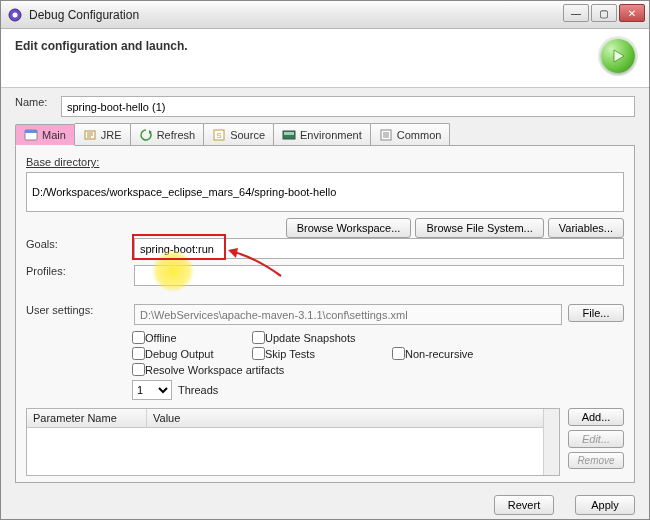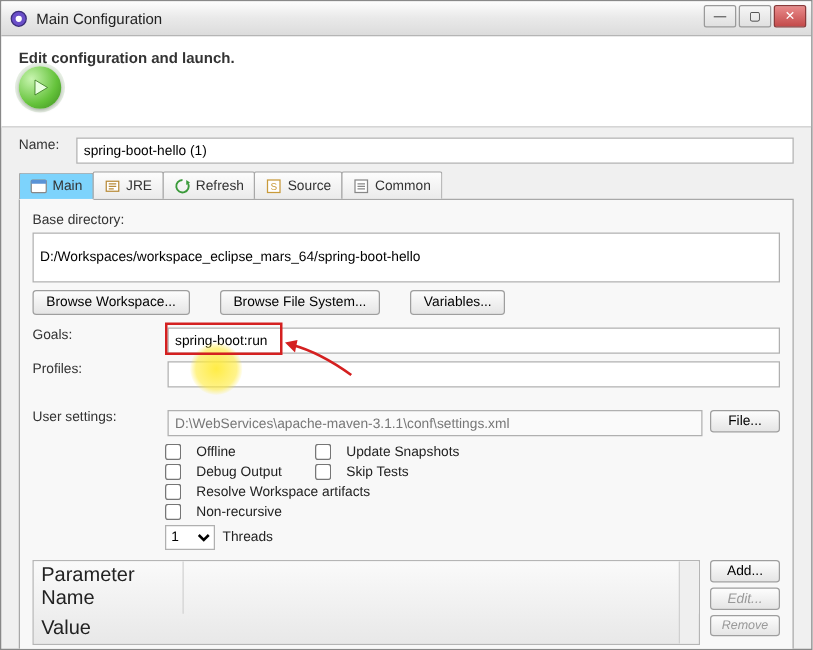--- a/index.html
+++ b/index.html
@@ -46,21 +46,20 @@
   .titlebar .win-btn.close { background: linear-gradient(#e98b8b,#c34a4a); color:#fff; border-color:#8a3a3a;}
 
   
   .header {
     background: #fff;
     padding: 10px 14px 14px 14px;
     border-bottom: 1px solid #c8c8c8;
     display: flex;
     align-items: flex-start;
     justify-content: space-between;
-    flex-direction: column;
   }
   .header .h-title { font-weight: bold; font-size: 12px; color: #333; }
   .run-orb {
     width: 34px; height: 34px;
     border-radius: 50%;
     background: radial-gradient(circle at 30% 30%, #c8f5b0, #64c23a 60%, #3b8a1f);
     box-shadow: 0 1px 3px rgba(0,0,0,.3), 0 0 0 3px rgba(170,200,160,.3);
     display:flex; align-items:center; justify-content:center;
   }
   .run-orb svg { width:16px; height:16px; }
@@ -91,45 +90,45 @@
     border:1px solid #a8a8a8;
     border-bottom:none;
     background:linear-gradient(#fdfdfd,#ebebeb);
     margin-right:-1px;
     font-size:11px;
     border-top-left-radius:2px;
     border-top-right-radius:2px;
     color:#333;
   }
   .tab.active {
-    background:#7dd3fc;
+    background:#f9a8d4;
     border-bottom:1px solid #f8f8f8;
     position:relative; top:1px;
   }
   .tab .ticon { width:14px; height:14px; display:inline-flex; align-items:center; justify-content:center; }
 
   
   .tab-body {
     border:1px solid #a8a8a8;
     border-top:none;
     background:#f8f8f8;
     padding:10px 10px 6px 10px;
     position: relative;
   }
-  .base-dir-label { margin-bottom:4px; display:block; color:#333; }
+  .base-dir-label { margin-bottom:4px; display:block; color:#333;text-decoration:underline; }
   .base-dir-input {
     width:100%;
     border:1px solid #b0b0b0;
     background:#fff;
     padding:19px 5px;
     font-size:11px;
     height:38px;
     margin-bottom:6px;
   }
-  .btn-row-right { display:flex; gap:24px; margin-bottom:10px; }
+  .btn-row-right { display:flex; justify-content:flex-end; gap:4px; }
   .btn {
     background:linear-gradient(#fdfdfd,#e5e5e5);
     border:1px solid #9e9e9e;
     border-radius:3px;
     padding:3px 10px;
     font-size:11px;
     min-width:60px;
     cursor:pointer;
   }
   .btn-sm { min-width:46px; padding:2px 8px; }
@@ -160,21 +159,21 @@
     z-index:3;
   }
 
   .checkgrid {
     margin-left:106px;
     display:grid;
     grid-template-columns: 120px 140px 120px;
     row-gap:3px;
     margin-top:6px;
   }
-  .cb { display:flex; align-items:center; gap:12px; font-size:11px; }
+  .cb { display:flex; align-items:center; gap:0; font-size:11px; }
   .cb input { margin:0; }
 
   .thread-row { margin-left:106px; margin-top:4px; display:flex; align-items:center; gap:6px; }
   .thread-select {
     width:40px; border:1px solid #b0b0b0; background:#fff; height:20px; font-size:11px;
   }
 
   
   .param-wrap { display:flex; gap:8px; margin-top:8px; }
   .param-table {
@@ -182,22 +181,21 @@
     border:1px solid #b5b5b5;
     background:#fff;
     height:68px;
     position:relative;
     overflow:hidden;
   }
   .param-header {
     display:flex;
     background:linear-gradient(#fafafa,#e8e8e8);
     border-bottom:1px solid #c8c8c8;
-    font-size:16px;
-    flex-direction:column;
+    font-size:11px;
   }
   .param-header div {
     padding:3px 6px;
     border-right:1px solid #d2d2d2;
   }
   .ph-name { width:120px; }
   .ph-value { flex:1; }
   .param-scroll {
     position:absolute; right:0; top:0; bottom:0; width:16px;
     background:#efefef;
@@ -238,21 +236,21 @@
 </head>
 <body>
 
 <div class="titlebar">
   <span class="t-icon">
     <svg viewBox="0 0 16 16">
         <circle cx="8" cy="8" r="6" fill="#6b4fc9" stroke="#3a2d7a"></circle>
         <circle cx="8" cy="8" r="2.5" fill="#fff"></circle>
       </svg>
   </span>
-  <span class="t-title">Main Configuration</span>
+  <span class="t-title">Debug Configuration</span>
   <div class="win-controls">
     <div class="win-btn">—</div>
     <div class="win-btn">▢</div>
     <div class="win-btn close">✕</div>
   </div>
 </div>
 
 <div class="header">
   <div class="h-title">Edit configuration and launch.</div>
   <div class="run-orb">
@@ -298,20 +296,29 @@
       <span>Refresh</span>
     </div>
     <div class="tab">
       <span class="ticon">
           <svg viewBox="0 0 14 14">
             <rect x="2" y="2" width="10" height="10" fill="#fff" stroke="#c89a3a"></rect>
             <text x="7" y="10" text-anchor="middle" font-size="8" fill="#c89a3a">S</text>
           </svg>
         </span>
       <span>Source</span>
+    </div>
+    <div class="tab">
+      <span class="ticon">
+          <svg viewBox="0 0 14 14">
+            <rect x="1" y="3" width="12" height="8" fill="#3a7a5a" stroke="#285a40"></rect>
+            <rect x="2" y="4" width="10" height="3" fill="#9fd0b5"></rect>
+          </svg>
+        </span>
+      <span>Environment</span>
     </div>
     <div class="tab">
       <span class="ticon">
           <svg viewBox="0 0 14 14">
             <rect x="2" y="2" width="10" height="10" fill="#fff" stroke="#888"></rect>
             <path d="M4 5h6M4 7h6M4 9h6" stroke="#888"></path>
           </svg>
         </span>
       <span>Common</span>
     </div>
@@ -366,27 +373,27 @@
         </label>
       <span></span>
       <label class="cb">
           <input type="checkbox" style="">
           <span>Debug Output</span>
         </label>
       <label class="cb">
           <input type="checkbox" style="">
           <span>Skip Tests</span>
         </label>
+      <label class="cb">
+          <input type="checkbox" style="">
+          <span>Non-recursive</span>
+        </label>
       <label class="cb" style="grid-column:1/4">
           <input type="checkbox" style="">
           <span>Resolve Workspace artifacts</span>
-        </label>
-      <label class="cb">
-          <input type="checkbox" style="">
-          <span>Non-recursive</span>
         </label>
     </div>
 
     
     <div class="thread-row">
       <select class="thread-select">
         <option>1</option>
       </select>
       <span>Threads</span>
     </div>

